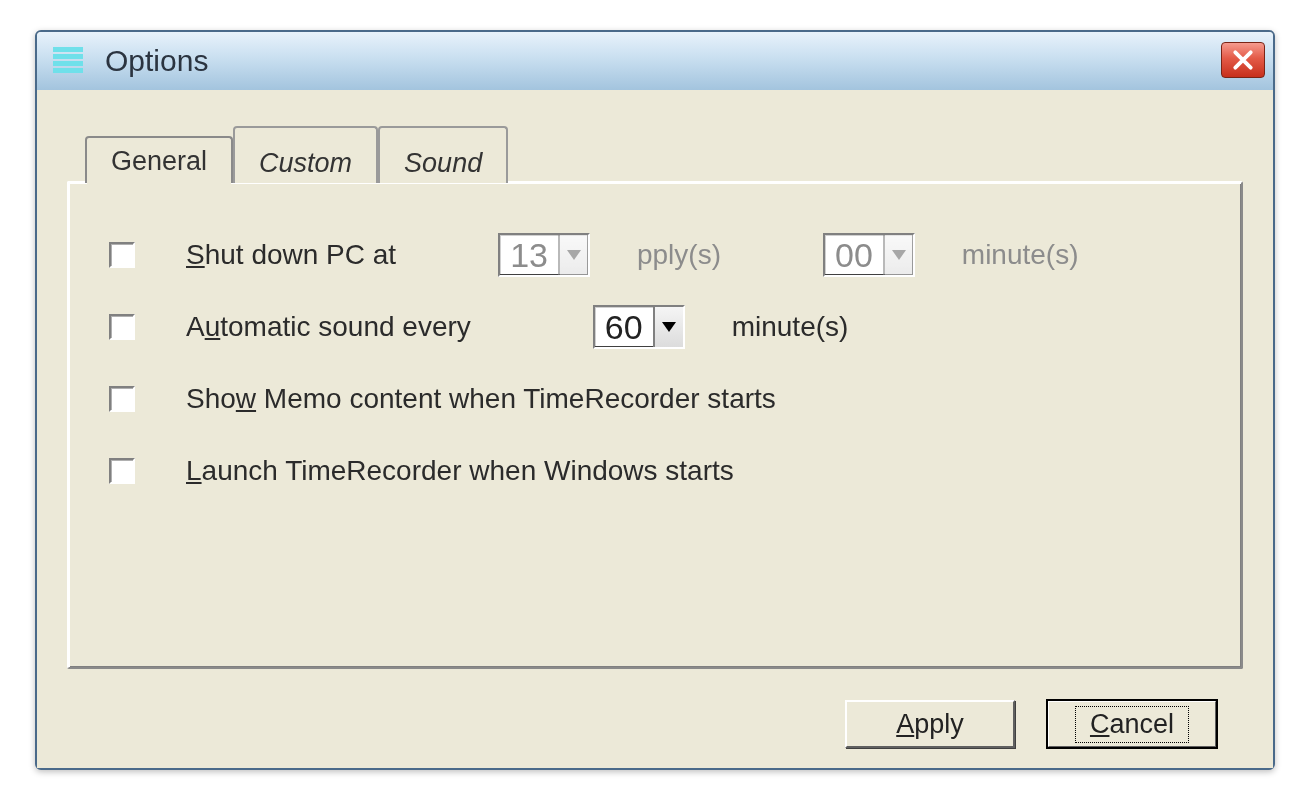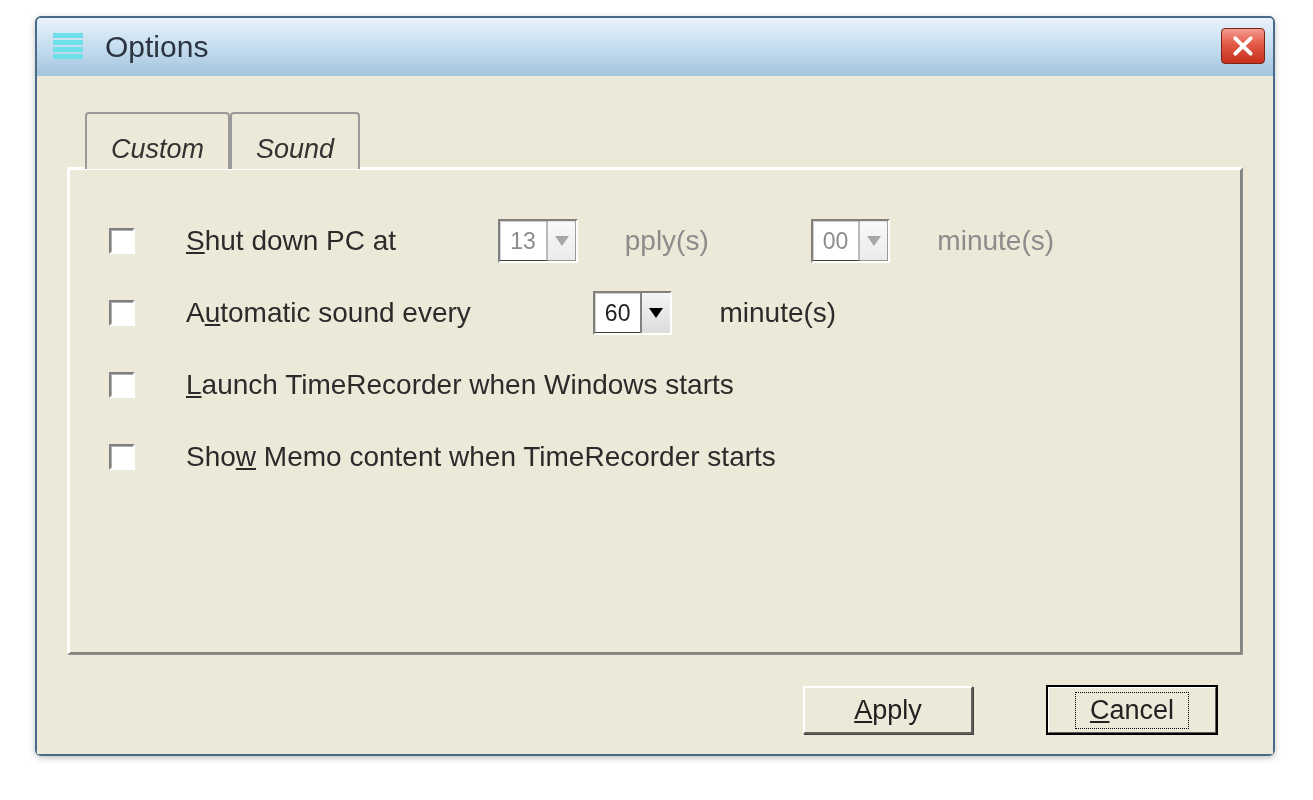--- a/index.html
+++ b/index.html
@@ -8,21 +8,21 @@
     padding: 0;
     font-family: "Tahoma", "Segoe UI", sans-serif;
     background: #fff;
     width: 1313px;
     height: 800px;
     overflow: hidden;
   }
   .window {
     position: absolute;
     left: 35px;
-    top: 16px;
+    top: 30px;
     width: 1240px;
     height: 740px;
     background: #ece9d8;
     border: 2px solid #4a6a8a;
     border-radius: 6px;
     box-shadow: 0 2px 6px rgba(0,0,0,0.25);
     display: flex;
     flex-direction: column;
   }
   .titlebar {
@@ -158,21 +158,21 @@
     border-right-color: #fff;
     border-bottom-color: #fff;
     box-shadow: inset -1px -1px 0 #404040, inset 1px 1px 0 #d0d0d0;
     background: #fff;
     height: 44px;
     margin: 0 18px;
   }
   .combo.disabled .combo-val { color: #8c8c8c; }
   .combo.disabled .combo-btn { opacity: .55; }
   .combo-val {
-    font-size: 23px;
+    font-size: 34px;
     padding: 0 10px;
     min-width: 38px;
     color: #222;
   }
   .combo-btn {
     width: 30px;
     height: 100%;
     background: linear-gradient(to bottom, #f5f5f5, #dcdcdc);
     border-left: 2px solid #808080;
     display: flex;
@@ -185,21 +185,21 @@
     color: #2b2b2b;
     margin-right: 8px;
   }
   .disabled-text { color: #8c8c8c; }
 
   .button-row {
     position: absolute;
     right: 56px;
     bottom: 20px;
     display: flex;
-    gap: 74px;
+    gap: 32px;
   }
   .btn {
     min-width: 170px;
     height: 48px;
     background: #ece9d8;
     border: 2px solid #fff;
     border-right-color: #606060;
     border-bottom-color: #606060;
     box-shadow: 1px 1px 0 #404040;
     font-size: 27px;
@@ -237,20 +237,21 @@
     <div class="close-btn">
       <svg viewBox="0 0 20 20" width="22" height="22">
         <path d="M3 3 L17 17 M17 3 L3 17" stroke="#fff" stroke-width="3.5" stroke-linecap="round"></path>
       </svg>
     </div>
   </div>
 
   <div class="client">
 
     <div class="tabstrip">
+      <div class="tab active">General</div>
       <div class="tab inactive">Custom</div>
       <div class="tab inactive">Sound</div>
     </div>
 
     <div class="panel">
 
       <div class="row">
         <div class="cb"></div>
         <span class="lbl"><span class="mn">S</span><span>hut down PC at</span></span>
         <span style="width:26px"></span>
@@ -285,26 +286,26 @@
             <svg width="14" height="10" viewBox="0 0 14 10">
                 <polygon points="0,0 14,0 7,10" fill="#000"></polygon>
               </svg>
           </span>
         </div>
         <span class="unitlbl">minute(s)</span>
       </div>
 
       <div class="row">
         <div class="cb"></div>
-        <span class="lbl"><span class="mn">L</span><span>aunch TimeRecorder when Windows starts</span></span>
+        <span class="lbl"><span>Sho</span><span class="mn">w</span><span> Memo content when TimeRecorder starts</span></span>
       </div>
 
       <div class="row">
         <div class="cb"></div>
-        <span class="lbl"><span>Sho</span><span class="mn">w</span><span> Memo content when TimeRecorder starts</span></span>
+        <span class="lbl"><span class="mn">L</span><span>aunch TimeRecorder when Windows starts</span></span>
       </div>
 
 
     </div>
 
     <div class="button-row">
       <div class="btn">
         <span><span class="mn">A</span><span>pply</span></span>
       </div>
       <div class="btn default">

